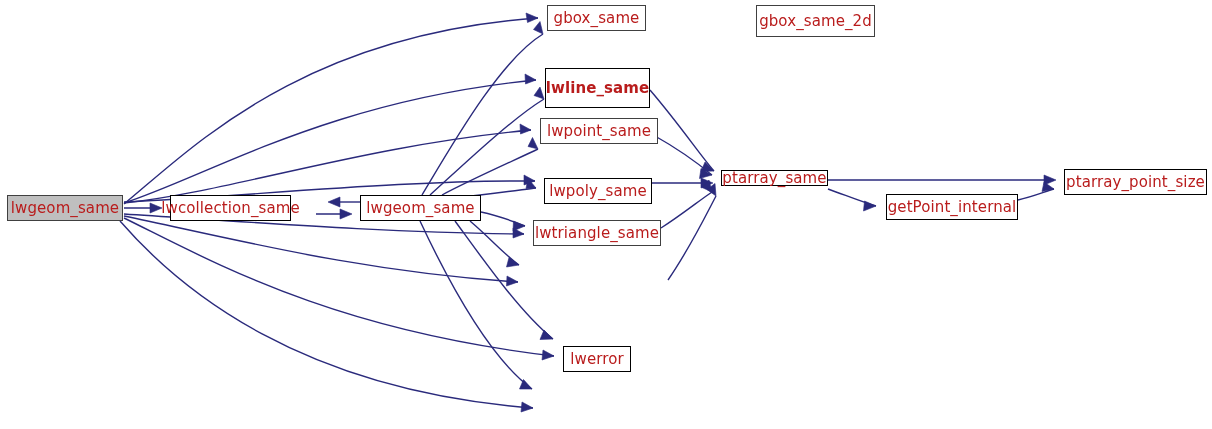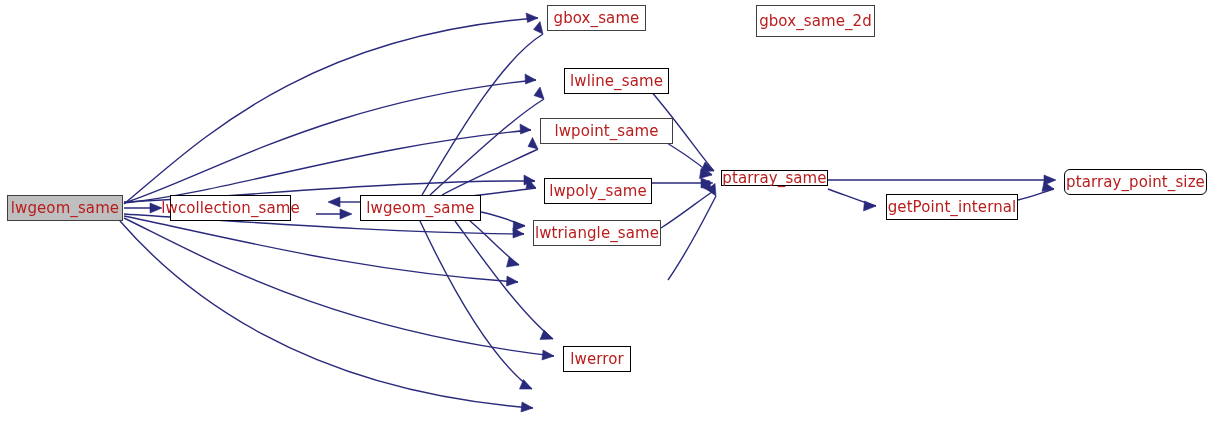--- a/index.html
+++ b/index.html
@@ -183,33 +183,33 @@
     </div>
     <div class="node" style="left: 360px; top: 195px; width: 121px; height: 26px;">
       <span class="node-label">lwgeom_same</span>
     </div>
     <div class="node thick" style="left: 547px; top: 5px; width: 99px; height: 26px;">
       <span class="node-label">gbox_same</span>
     </div>
     <div class="node thick" style="left: 756px; top: 5px; width: 119px; height: 32px; text-align: center;">
       <span class="node-label">gbox_same_2d</span>
     </div>
-    <div class="node" style="left: 564px; top: 68px; width: 105px; height: 26px;">
+    <div class="node" style="left: 545px; top: 68px; width: 105px; height: 40px; font-weight: bold;">
       <span class="node-label">lwline_same</span>
     </div>
-    <div class="node thick" style="left: 540px; top: 118px; width: 133px; height: 26px;">
+    <div class="node thick" style="left: 540px; top: 118px; width: 118px; height: 26px;">
       <span class="node-label">lwpoint_same</span>
     </div>
     <div class="node" style="left: 544px; top: 178px; width: 108px; height: 26px;">
       <span class="node-label">lwpoly_same</span>
     </div>
     <div class="node" style="left: 721px; top: 170px; width: 107px; height: 16px;">
       <span class="node-label">ptarray_same</span>
     </div>
-    <div class="node" style="left: 1064px; top: 169px; width: 143px; height: 26px; border-radius: 6px;">
+    <div class="node" style="left: 1064px; top: 169px; width: 143px; height: 26px;">
       <span class="node-label">ptarray_point_size</span>
     </div>
     <div class="node thick" style="left: 533px; top: 220px; width: 128px; height: 26px;">
       <span class="node-label">lwtriangle_same</span>
     </div>
     <div class="node" style="left: 886px; top: 194px; width: 132px; height: 26px;">
       <span class="node-label">getPoint_internal</span>
     </div>
     <div class="node" style="left: 563px; top: 346px; width: 68px; height: 26px;">
       <span class="node-label">lwerror</span>

